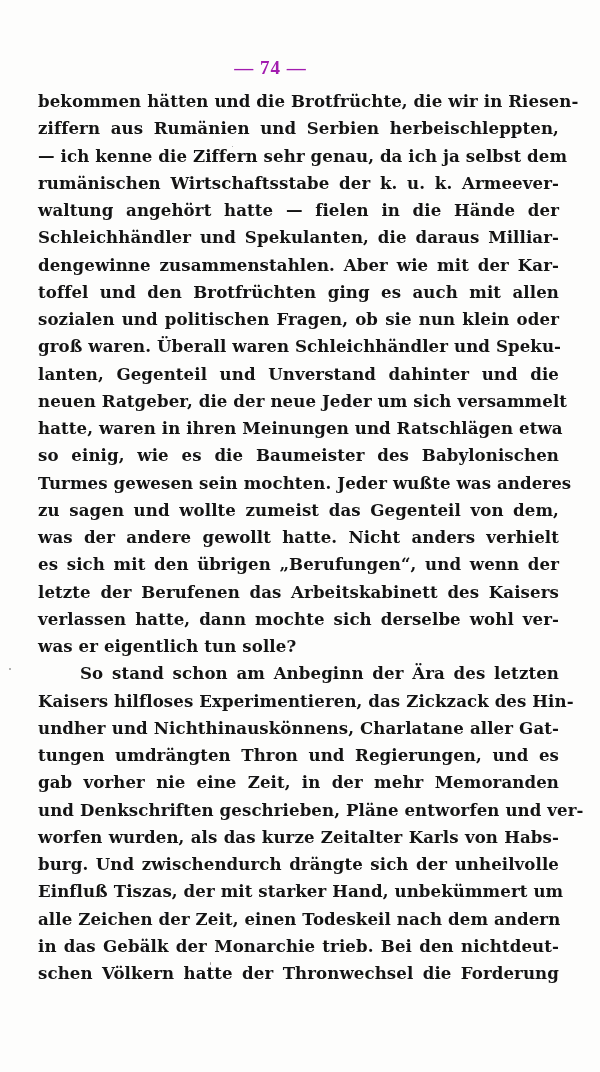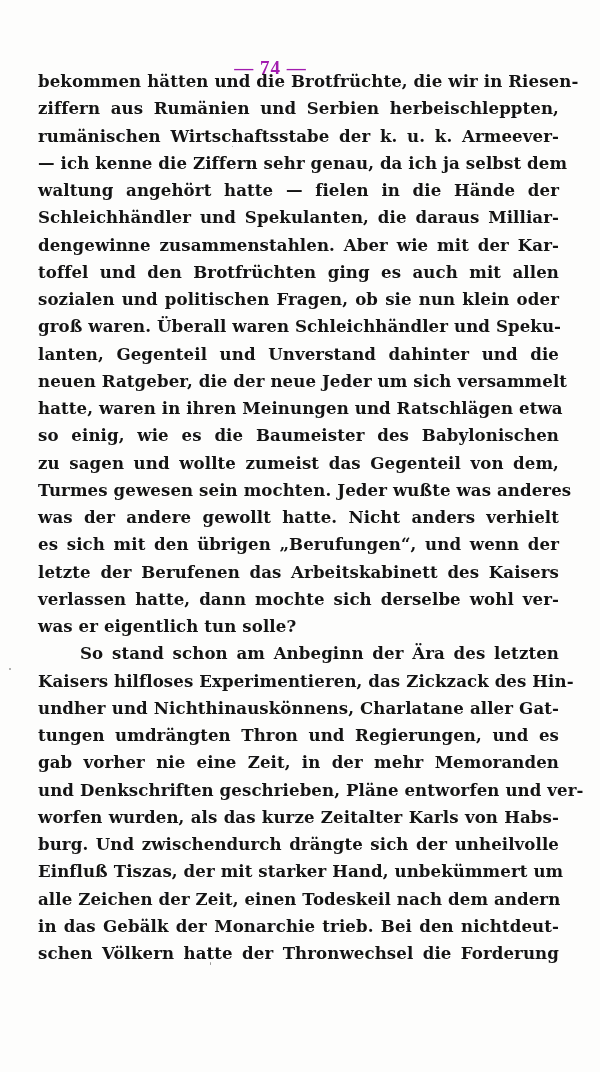--- a/index.html
+++ b/index.html
@@ -29,21 +29,21 @@
       text-align: center;
       font-family: "Liberation Serif", serif;
       font-size: 19px;
       font-weight: bold;
       letter-spacing: 1px;
       color: #a21caf;
     }
     .body-text {
       position: absolute;
       left: 38px;
-      top: 68px;
+      top: 88px;
       width: 521px;
     }
     .line {
       display: block;
       height: 27.25px;
       line-height: 27.25px;
       font-size: 16.6px;
       font-weight: bold;
       white-space: nowrap;
       text-align: justify;
@@ -68,34 +68,34 @@
 
 <div class="page">
 
   <div class="page-number">— 74 —</div>
 
   <div class="body-text">
 
     <div class="paragraph">
       <span class="line">bekommen hätten und die Brotfrüchte, die wir in Riesen-</span>
       <span class="line">ziffern aus Rumänien und Serbien herbeischleppten,</span>
+      <span class="line">— ich kenne die Ziffern sehr genau, da ich ja selbst dem</span>
       <span class="line">rumänischen Wirtschaftsstabe der k. u. k. Armeever-</span>
-      <span class="line">— ich kenne die Ziffern sehr genau, da ich ja selbst dem</span>
       <span class="line">waltung angehört hatte — fielen in die Hände der</span>
       <span class="line">Schleichhändler und Spekulanten, die daraus Milliar-</span>
       <span class="line">dengewinne zusammenstahlen. Aber wie mit der Kar-</span>
       <span class="line">toffel und den Brotfrüchten ging es auch mit allen</span>
       <span class="line">sozialen und politischen Fragen, ob sie nun klein oder</span>
       <span class="line">groß waren. Überall waren Schleichhändler und Speku-</span>
       <span class="line">lanten, Gegenteil und Unverstand dahinter und die</span>
       <span class="line">neuen Ratgeber, die der neue Jeder um sich versammelt</span>
       <span class="line">hatte, waren in ihren Meinungen und Ratschlägen etwa</span>
       <span class="line">so einig, wie es die Baumeister des Babylonischen</span>
+      <span class="line">Turmes gewesen sein mochten. Jeder wußte was anderes</span>
       <span class="line">zu sagen und wollte zumeist das Gegenteil von dem,</span>
-      <span class="line">Turmes gewesen sein mochten. Jeder wußte was anderes</span>
       <span class="line">was der andere gewollt hatte. Nicht anders verhielt</span>
       <span class="line">es sich mit den übrigen „Berufungen“, und wenn der</span>
       <span class="line">letzte der Berufenen das Arbeitskabinett des Kaisers</span>
       <span class="line">verlassen hatte, dann mochte sich derselbe wohl ver-</span>
       <span class="line last">was er eigentlich tun solle?</span>
     </div>
 
     <div class="paragraph">
       <span class="line indent">So stand schon am Anbeginn der Ära des letzten</span>
       <span class="line">Kaisers hilfloses Experimentieren, das Zickzack des Hin-</span>

